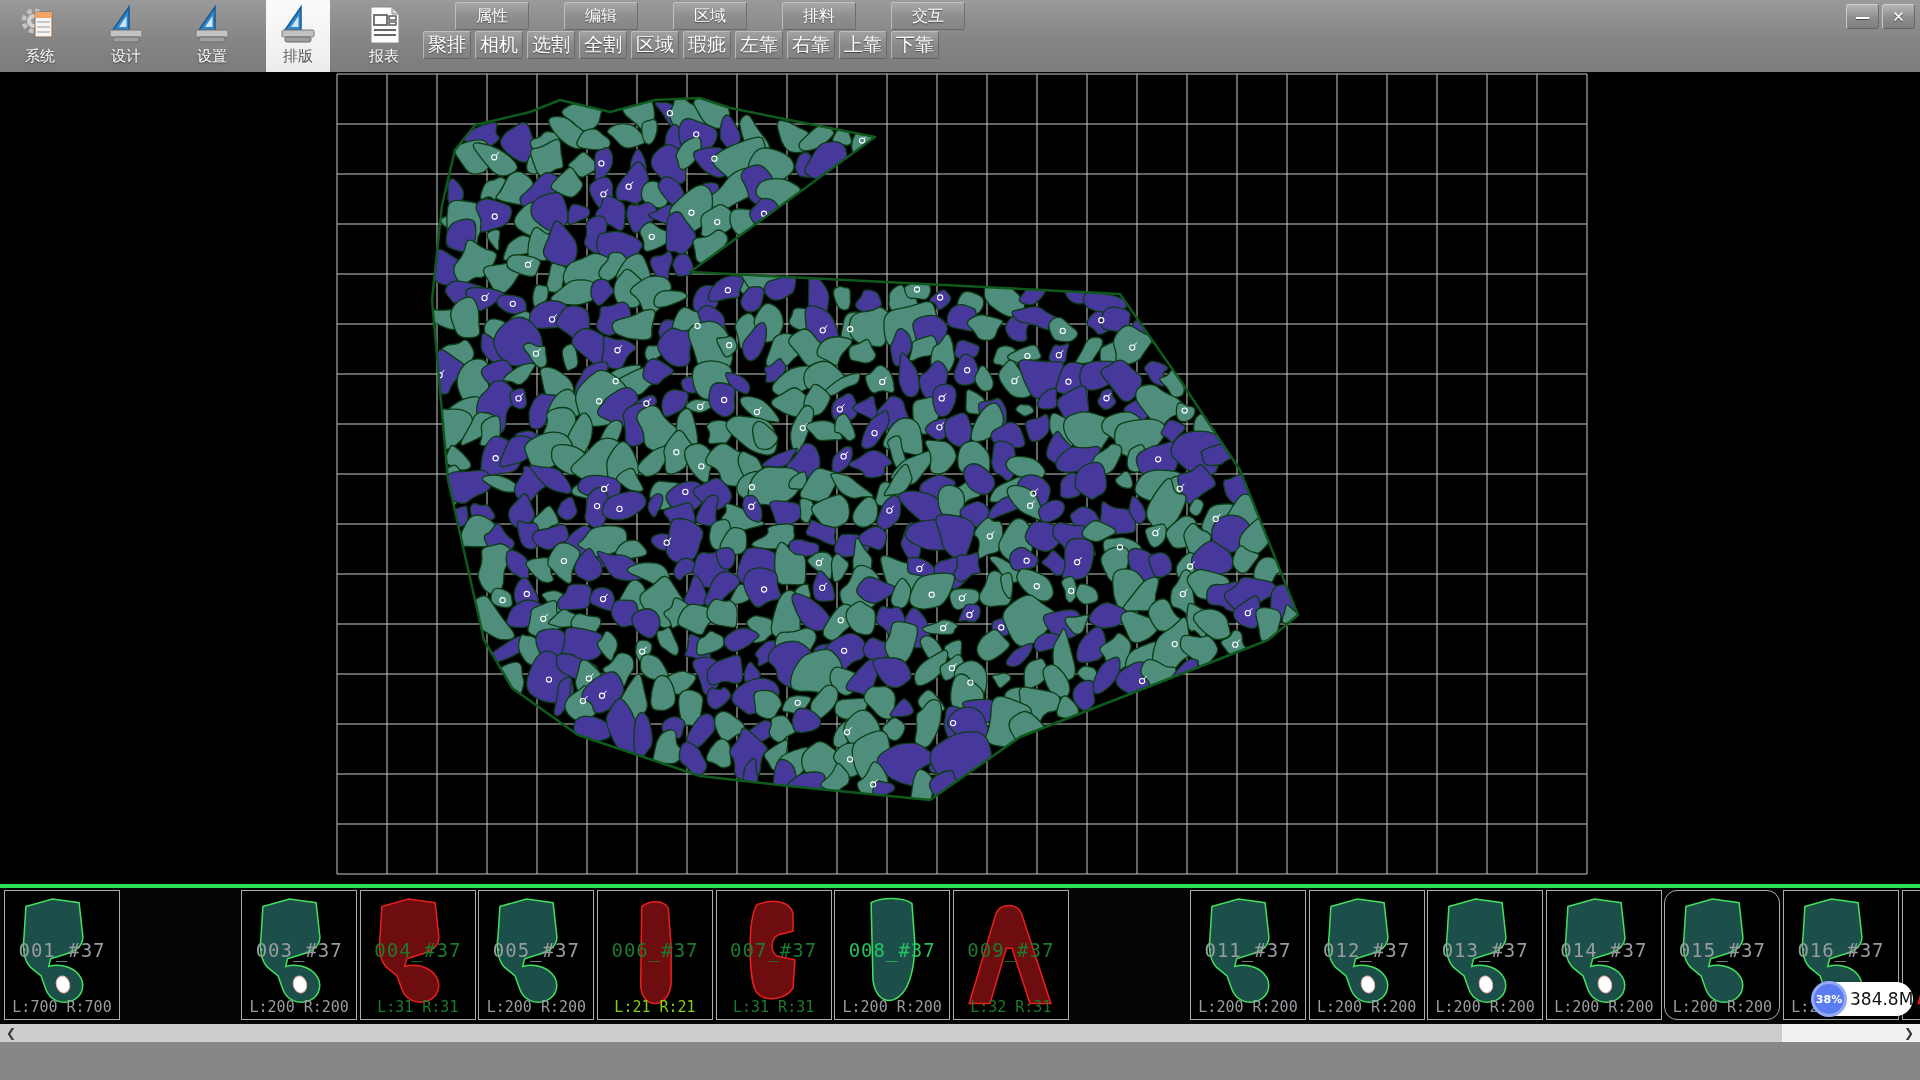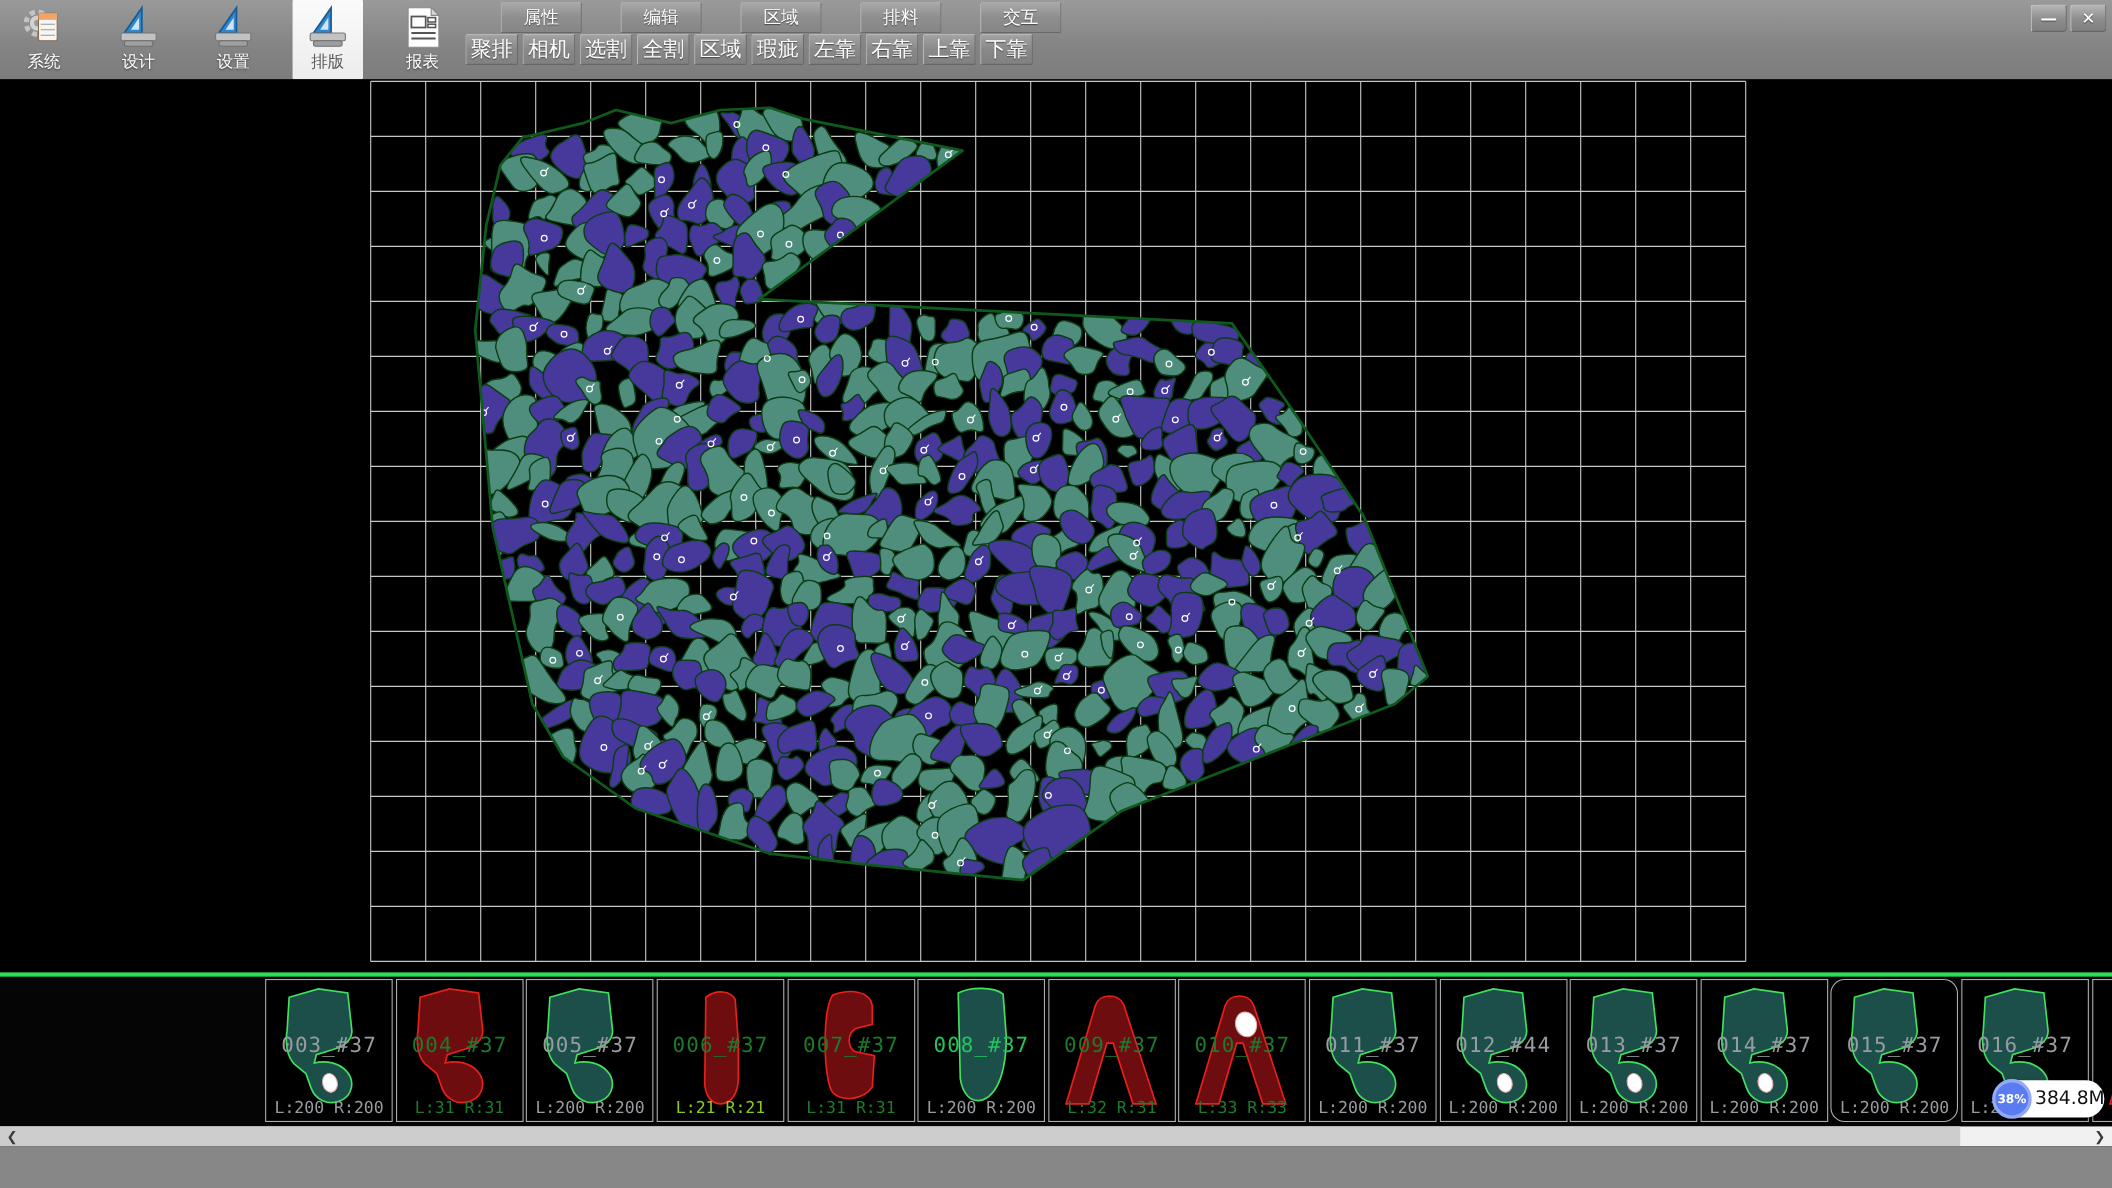--- a/index.html
+++ b/index.html
@@ -962,25 +962,33 @@
         <circle cx="850.0906155668199" cy="687.2911697328091" r="2.6" fill="none" stroke="#ffffff" stroke-width="1.1"></circle>
         <circle cx="873.1488920375705" cy="712.4432297423482" r="2.6" fill="none" stroke="#ffffff" stroke-width="1.1"></circle>
         <line x1="875.1488920375705" y1="710.4432297423482" x2="877.6488920375705" y2="707.4432297423482" stroke="#ffffff" stroke-width="1"></line>
       </g>
       <path d="M455,78L475,53L530,40L560,28L610,40L655,28L700,26L730,36L875,65L690,200L1120,222L1180,308L1240,398L1298,543L1268,568L1020,665L930,728L788,714L700,704L578,663L512,616L484,568L448,408L432,228L442,133Z" fill="none" stroke="#0e5a1c" stroke-width="2.5" stroke-linejoin="round"></path>
     </svg>
 </div>
 
 <div class="green-divider"></div>
 <div class="thumb-strip">
-    <div class="thumb-cell" style="left: 241.2px;">
+    <div class="thumb-cell" style="left: 4px;">
     <svg viewBox="0 0 120 130">
         <path d="M22,14 L50,6 L78,10 L82,46 C82,56 74,61 64,64 L48,69 L46,77 C57,74 70,77 77,85 C85,94 83,108 71,113 C59,118 47,112 43,101 L38,87 L27,78 C20,71 18,58 20,46 Z" fill="#1c4f4a" stroke="#42e05c" stroke-width="1.6"></path>
         <ellipse cx="61" cy="96" rx="7" ry="9" fill="#ffffff" stroke="#e8a8a8" transform="rotate(-15 61 96)"></ellipse>
       </svg>
+    <div class="thumb-name" style="color: rgb(152, 156, 160);">001_#37</div>
+    <div class="thumb-counts" style="color: rgb(152, 156, 160);">L:700 R:700</div>
+  </div>
+    <div class="thumb-cell" style="left: 241.2px;">
+    <svg viewBox="0 0 120 130">
+        <path d="M22,14 L50,6 L78,10 L82,46 C82,56 74,61 64,64 L48,69 L46,77 C57,74 70,77 77,85 C85,94 83,108 71,113 C59,118 47,112 43,101 L38,87 L27,78 C20,71 18,58 20,46 Z" fill="#1c4f4a" stroke="#42e05c" stroke-width="1.6"></path>
+        <ellipse cx="61" cy="96" rx="7" ry="9" fill="#ffffff" stroke="#e8a8a8" transform="rotate(-15 61 96)"></ellipse>
+      </svg>
     <div class="thumb-name" style="color: rgb(152, 156, 160);">003_#37</div>
     <div class="thumb-counts" style="color: rgb(152, 156, 160);">L:200 R:200</div>
   </div>
     <div class="thumb-cell" style="left: 359.8px;">
     <svg viewBox="0 0 120 130">
         <path d="M22,14 L50,6 L78,10 L82,46 C82,56 74,61 64,64 L48,69 L46,77 C57,74 70,77 77,85 C85,94 83,108 71,113 C59,118 47,112 43,101 L38,87 L27,78 C20,71 18,58 20,46 Z" fill="#6e0d10" stroke="#e8201c" stroke-width="1.6"></path>
       </svg>
     <div class="thumb-name" style="color: rgb(28, 122, 44);">004_#37</div>
     <div class="thumb-counts" style="color: rgb(28, 122, 44);">L:31 R:31</div>
   </div>
@@ -1012,41 +1020,33 @@
     <div class="thumb-name" style="color: #22c55e;">008_#37</div>
     <div class="thumb-counts" style="color: rgb(152, 156, 160);">L:200 R:200</div>
   </div>
     <div class="thumb-cell" style="left: 952.8px;">
     <svg viewBox="0 0 120 130">
         <path d="M16,116 L44,22 C48,10 66,10 71,21 L102,116 L80,116 L61,58 L55,58 L38,116 Z" fill="#6e0d10" stroke="#e8201c" stroke-width="1.6"></path>
       </svg>
     <div class="thumb-name" style="color: rgb(28, 122, 44);">009_#37</div>
     <div class="thumb-counts" style="color: rgb(28, 122, 44);">L:32 R:31</div>
   </div>
-    <div class="thumb-cell" style="left: 1071.4px;">
-    <svg viewBox="0 0 120 130">
-        <path d="M16,116 L44,22 C48,10 66,10 71,21 L102,116 L80,116 L61,58 L55,58 L38,116 Z" fill="#6e0d10" stroke="#e8201c" stroke-width="1.6"></path>
-        <ellipse cx="64" cy="40" rx="10" ry="12" fill="#ffffff" stroke="#e8a8a8" transform="rotate(-15 64 40)"></ellipse>
-      </svg>
-    <div class="thumb-name" style="color: rgb(28, 122, 44);">010_#37</div>
-    <div class="thumb-counts" style="color: rgb(28, 122, 44);">L:33 R:33</div>
-  </div>
     <div class="thumb-cell" style="left: 1190px;">
     <svg viewBox="0 0 120 130">
         <path d="M22,14 L50,6 L78,10 L82,46 C82,56 74,61 64,64 L48,69 L46,77 C57,74 70,77 77,85 C85,94 83,108 71,113 C59,118 47,112 43,101 L38,87 L27,78 C20,71 18,58 20,46 Z" fill="#1c4f4a" stroke="#42e05c" stroke-width="1.6"></path>
       </svg>
     <div class="thumb-name" style="color: rgb(152, 156, 160);">011_#37</div>
     <div class="thumb-counts" style="color: rgb(152, 156, 160);">L:200 R:200</div>
   </div>
     <div class="thumb-cell" style="left: 1308.6px;">
     <svg viewBox="0 0 120 130">
         <path d="M22,14 L50,6 L78,10 L82,46 C82,56 74,61 64,64 L48,69 L46,77 C57,74 70,77 77,85 C85,94 83,108 71,113 C59,118 47,112 43,101 L38,87 L27,78 C20,71 18,58 20,46 Z" fill="#1c4f4a" stroke="#42e05c" stroke-width="1.6"></path>
         <ellipse cx="61" cy="96" rx="7" ry="9" fill="#ffffff" stroke="#e8a8a8" transform="rotate(-15 61 96)"></ellipse>
       </svg>
-    <div class="thumb-name" style="color: rgb(152, 156, 160);">012_#44</div>
+    <div class="thumb-name" style="color: rgb(152, 156, 160);">012_#37</div>
     <div class="thumb-counts" style="color: rgb(152, 156, 160);">L:200 R:200</div>
   </div>
     <div class="thumb-cell" style="left: 1427.2px;">
     <svg viewBox="0 0 120 130">
         <path d="M22,14 L50,6 L78,10 L82,46 C82,56 74,61 64,64 L48,69 L46,77 C57,74 70,77 77,85 C85,94 83,108 71,113 C59,118 47,112 43,101 L38,87 L27,78 C20,71 18,58 20,46 Z" fill="#1c4f4a" stroke="#42e05c" stroke-width="1.6"></path>
         <ellipse cx="61" cy="96" rx="7" ry="9" fill="#ffffff" stroke="#e8a8a8" transform="rotate(-15 61 96)"></ellipse>
       </svg>
     <div class="thumb-name" style="color: rgb(152, 156, 160);">013_#37</div>
     <div class="thumb-counts" style="color: rgb(152, 156, 160);">L:200 R:200</div>
   </div>

